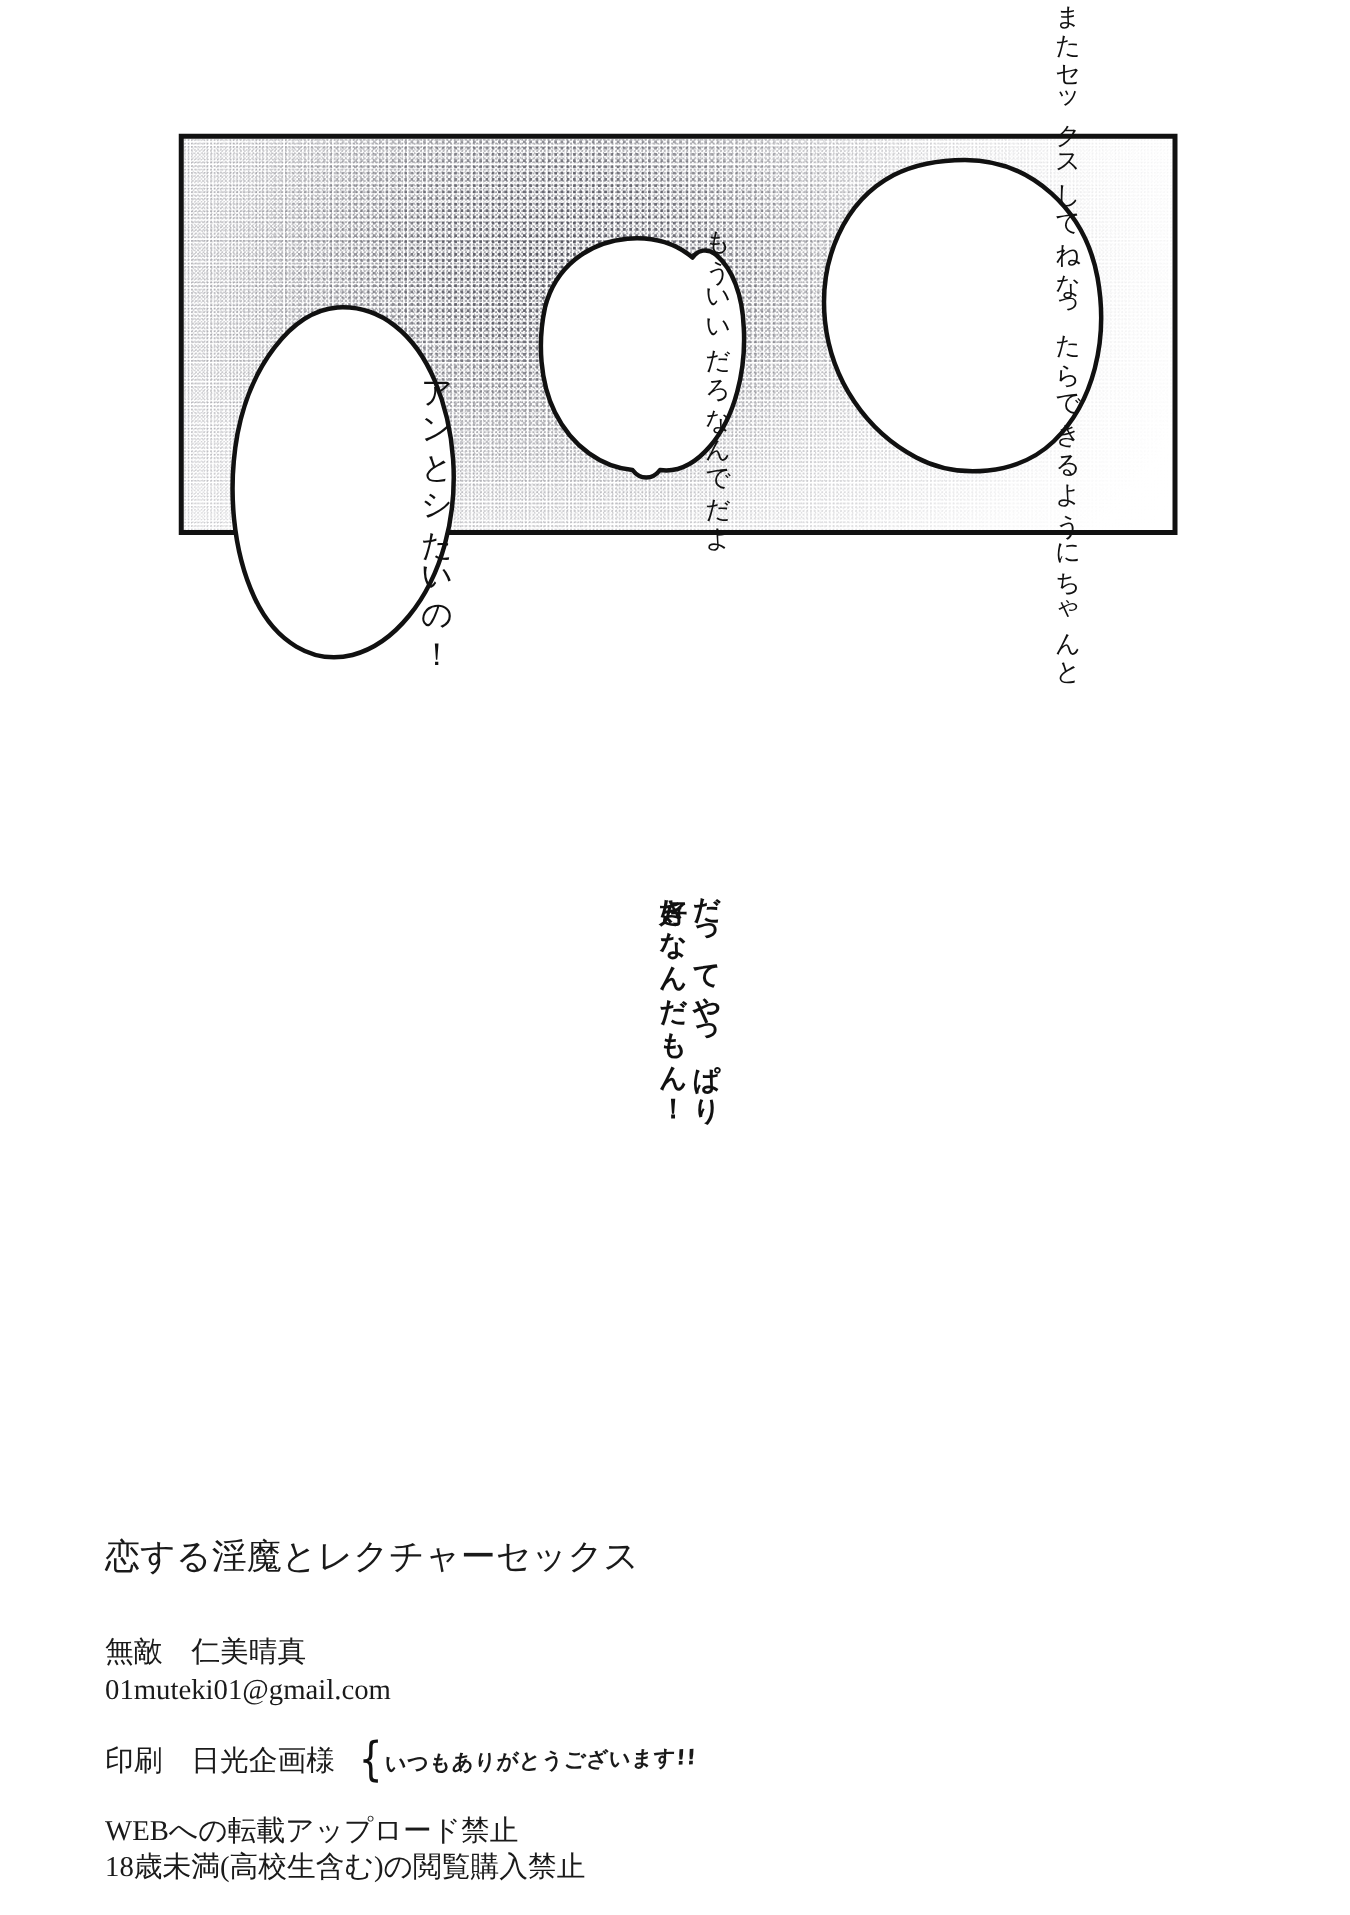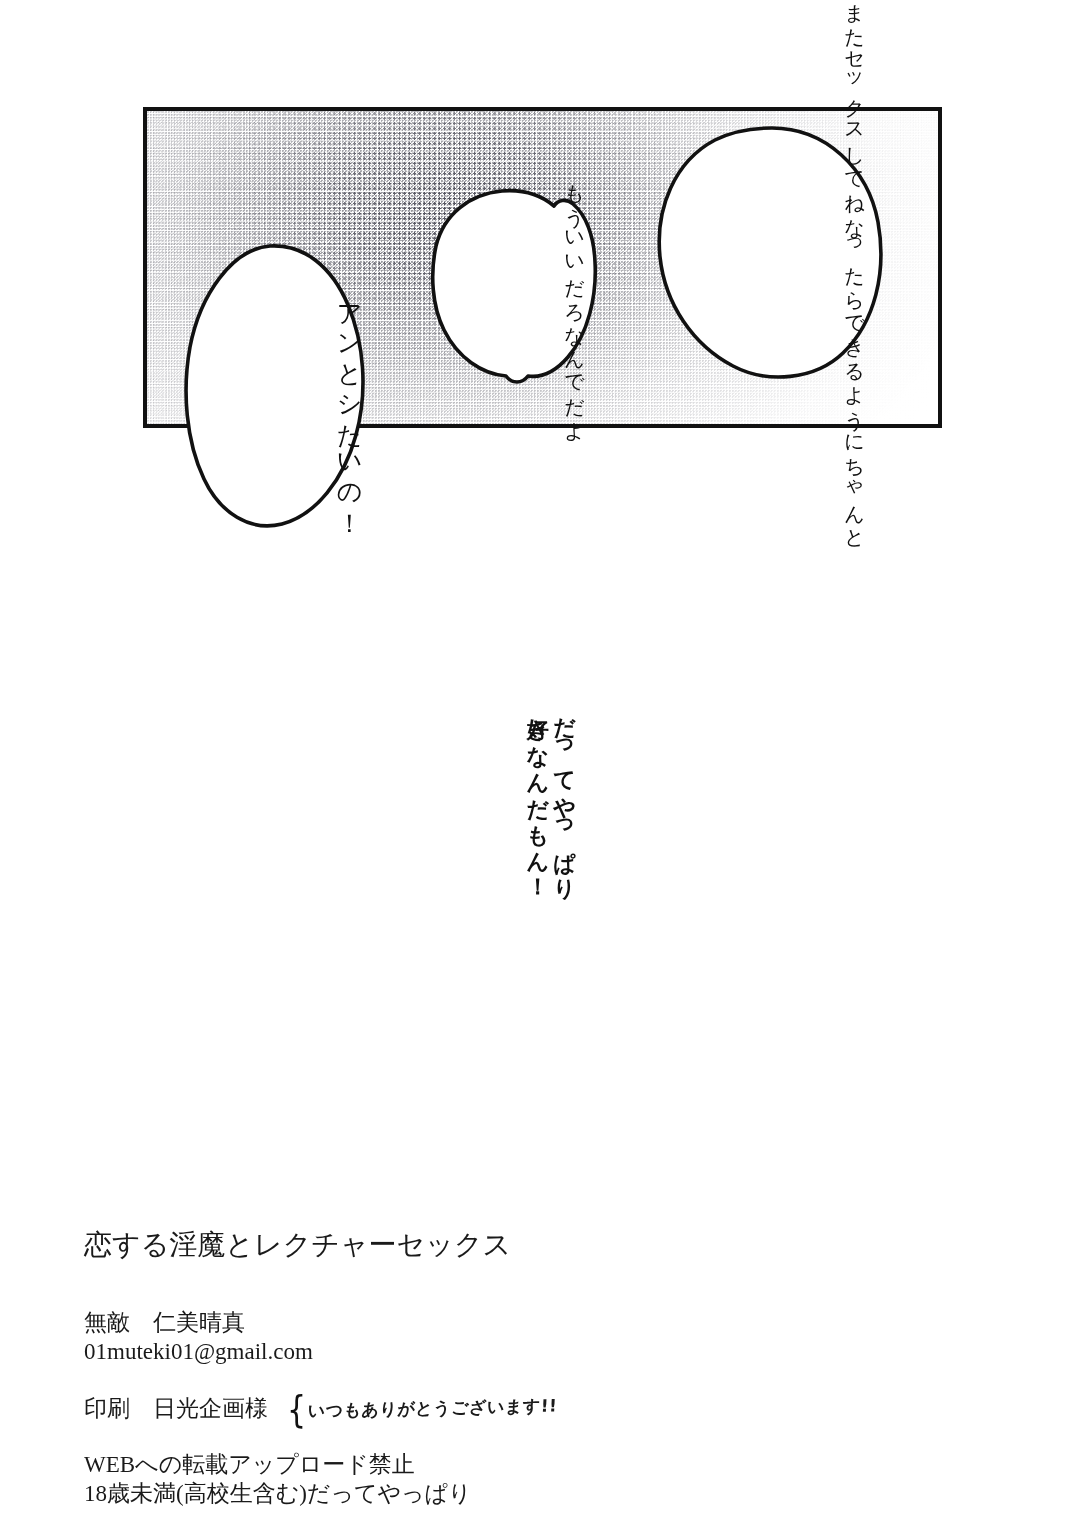--- a/index.html
+++ b/index.html
@@ -287,18 +287,18 @@
     <div class="printer-row">
       <span class="printer-label">印刷　日光企画様</span>
       <span class="handnote">
         <span class="brace">{</span>
         <span class="note-text">いつもありがとうございます!!</span>
       </span>
     </div>
 
     <div class="restrict">
       <span class="line">WEBへの転載アップロード禁止</span>
-      <span class="line">18歳未満(高校生含む)だってやっぱり</span>
+      <span class="line">18歳未満(高校生含む)の閲覧購入禁止</span>
     </div>
 
   </div>
 
 </div>
 
 </body></html>

